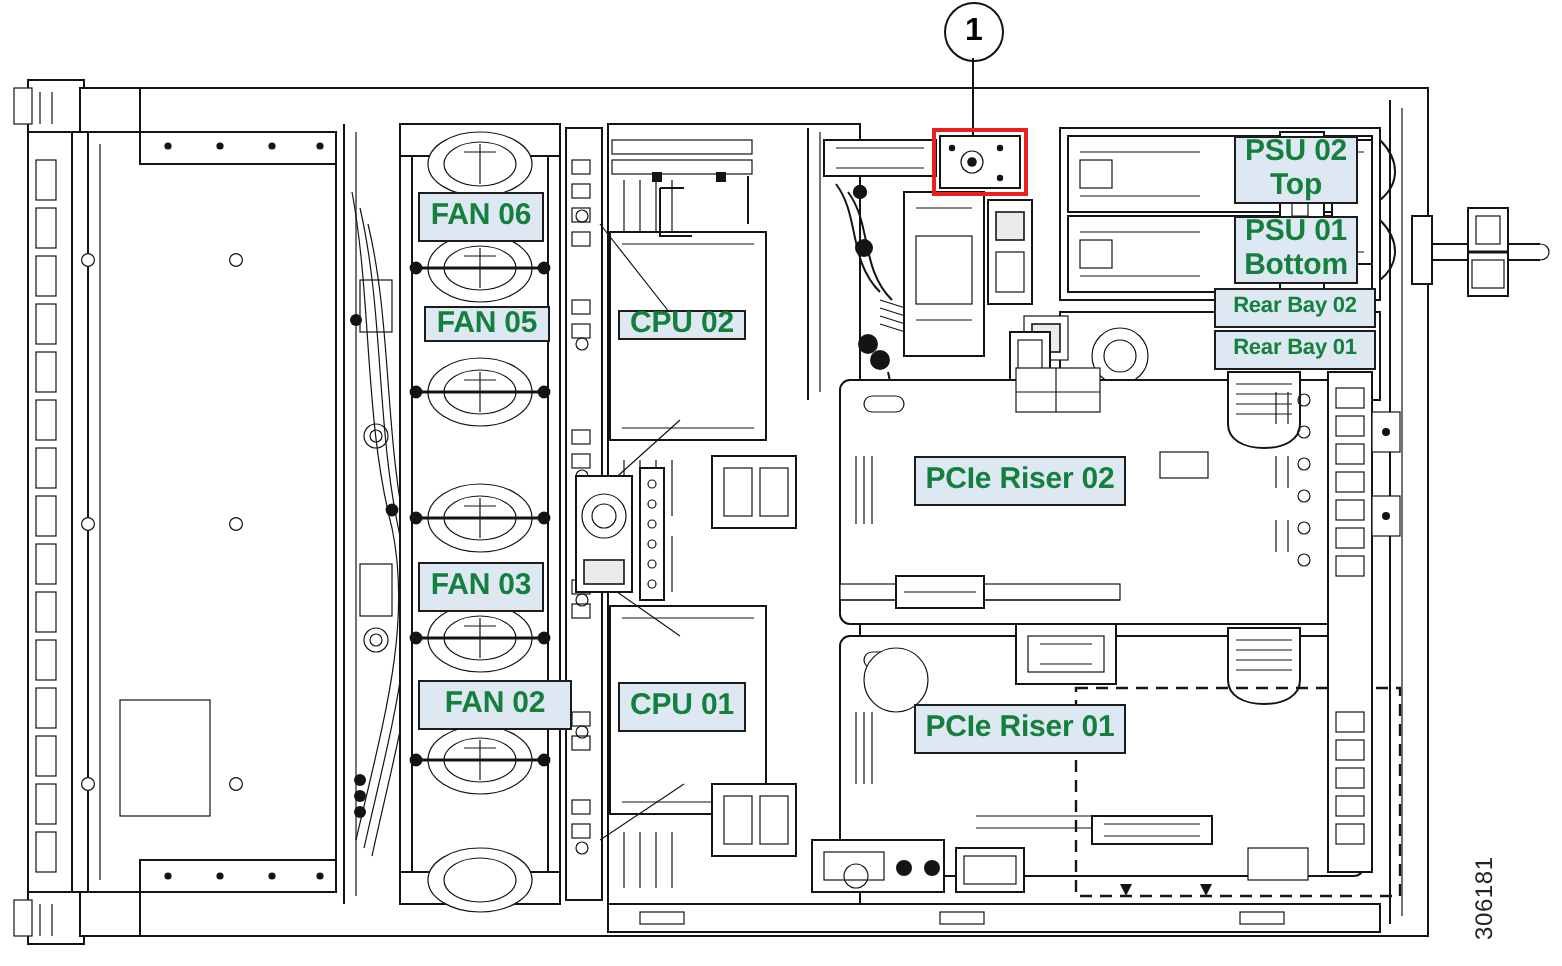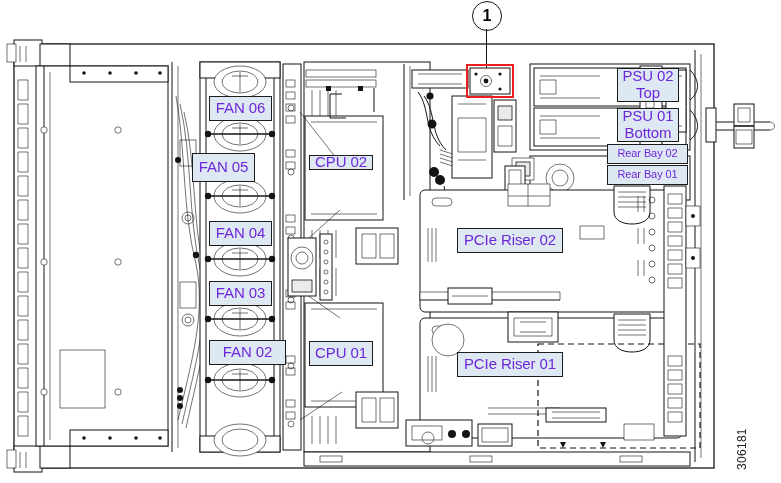--- a/index.html
+++ b/index.html
@@ -23,31 +23,32 @@
     left: 0; top: 0;
     width: 781px;
     height: 483px;
   }
   
   .lbl {
     position: absolute;
     box-sizing: border-box;
     background: #dde8f3;
     border: 1.2px solid #1c1c1c;
-    color: #6d28d9;
+    color: #15803d;
     font-family: "Liberation Sans", sans-serif;
     font-size: 15px;
     line-height: 1.08;
     text-align: center;
     white-space: pre;
     display: flex;
     align-items: center;
     justify-content: center;
     padding: 1px 20px;
     letter-spacing: -0.1px;
+    font-weight: bold;
   }
   .lbl.two-line { line-height: 1.12; }
   .lbl.sm { font-size: 11px; }
   
   .callout-circle {
     position: absolute;
     width: 28px;
     height: 28px;
     border: 1.6px solid #121212;
     border-radius: 50%;
@@ -446,22 +447,21 @@
     <path class="sT" d="M420 300 L560 300"></path>
     <rect class="f" x="448" y="288" width="44" height="16"></rect>
     <path class="sT" d="M452 296 L488 296"></path>
   </svg>
 
   <div class="callout-circle" style="left:472px; top:1px;">1</div>
   <div class="callout-leader" style="left:486px; top:29px; height:39px;"></div>
   <div class="hilite-box" style="left:466px; top:64px; width:48px; height:34px;"></div>
 
   <div class="lbl" style="left:209px; top:96px;  width:63px; height:25px;">FAN 06</div>
-  <div class="lbl" style="left:192px; top:153px; width:63px; height:29px;">FAN 05</div>
-  <div class="lbl" style="left:209px; top:221px; width:63px; height:25px;">FAN 04</div>
+  <div class="lbl" style="left:212px; top:153px; width:63px; height:18px;">FAN 05</div>
   <div class="lbl" style="left:209px; top:281px; width:63px; height:25px;text-align:center;">FAN 03</div>
   <div class="lbl" style="left:209px; top:340px; width:77px; height:25px;">FAN 02</div>
 
   <div class="lbl" style="left:309px; top:155px; width:64px; height:15px;">CPU 02</div>
   <div class="lbl" style="left:309px; top:341px; width:64px; height:25px;">CPU 01</div>
 
   <div class="lbl" style="left:457px; top:228px; width:106px; height:25px;">PCIe Riser 02</div>
   <div class="lbl" style="left:457px; top:352px; width:106px; height:25px;">PCIe Riser 01</div>
 
   <div class="lbl two-line" style="left:617px; top:68px;  width:62px; height:34px;">PSU 02

